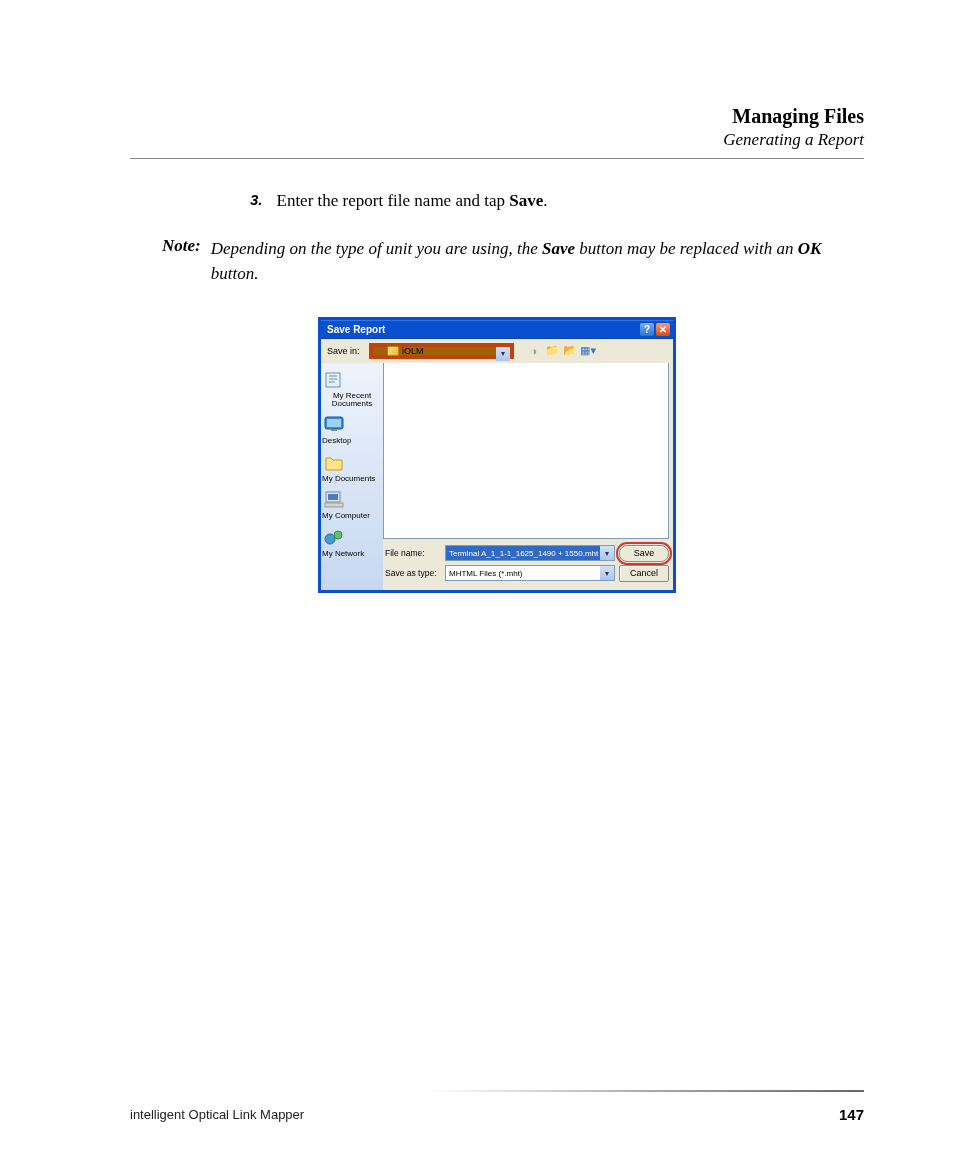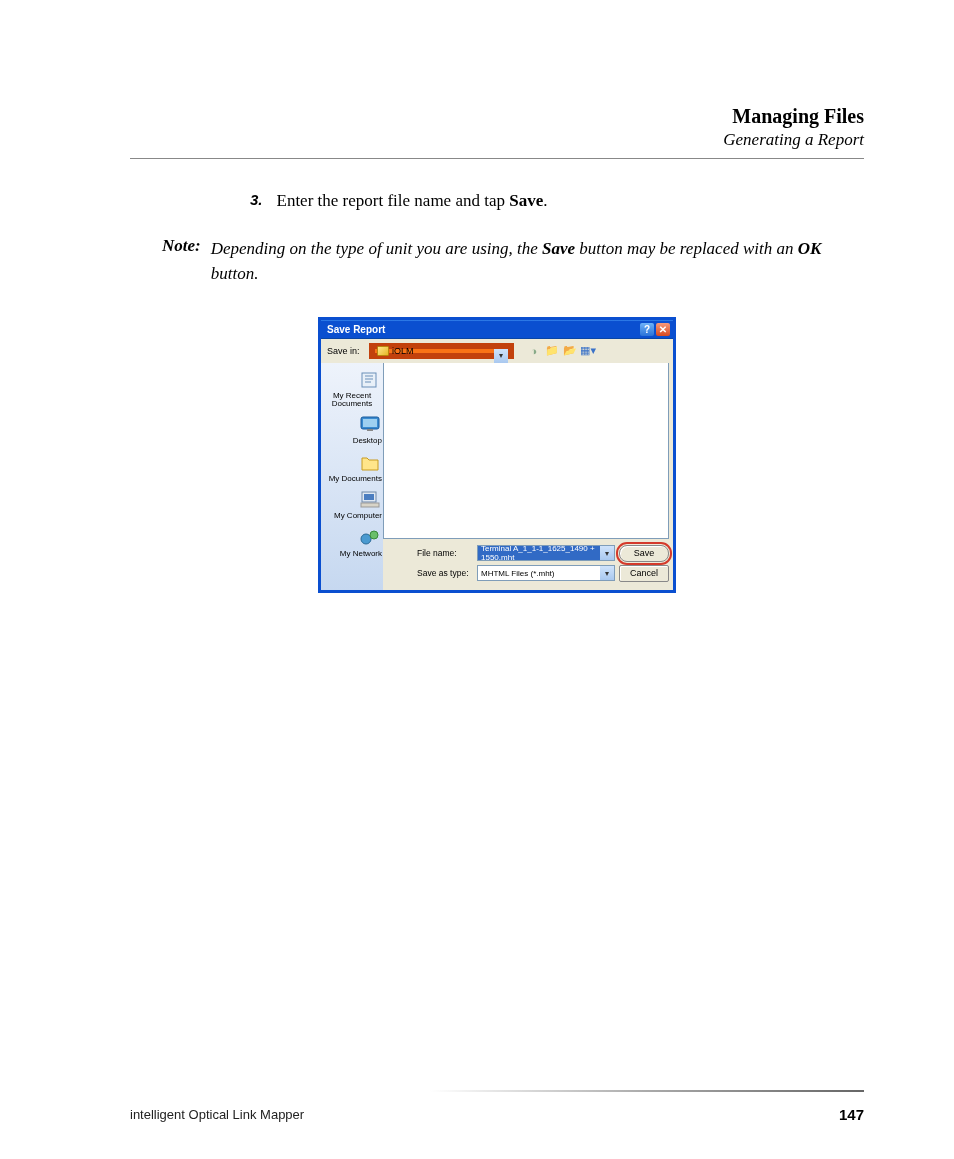--- a/index.html
+++ b/index.html
@@ -45,41 +45,41 @@
     font-size: 10px;
     height: 19px;
   }
   .titlebar-buttons { display: flex; gap: 2px; }
   .tbtn { width: 14px; height: 13px; border-radius: 2px; display: flex; align-items: center; justify-content: center; font-size: 10px; font-weight: bold; }
   .tbtn-help { background: linear-gradient(to bottom, #6eb3f8, #2a72d8); color:#fff; }
   .tbtn-close { background: linear-gradient(to bottom, #f89a7a, #d84a20); color:#fff; }
   .savein-row { background: #ece9d8; padding: 4px 6px; display: flex; align-items: center; gap: 4px; }
   .savein-label { width: 38px; }
   .savein-dd {
-    flex: 0 0 145px; height: 16px; background:#f97316; border:6px solid #c2410c;
-    display:flex; align-items:center; padding: 0 2px; position: relative;
+    flex: 0 0 145px; height: 16px; background:#a16207; border:4px solid #c2410c;
+    display:flex; align-items:center; padding: 0 14px; position: relative;
   }
   .dd-arrow { position:absolute; right:0; top:0; width:14px; height:14px; background:linear-gradient(to bottom,#cfe3fb,#a9c8ef); display:flex; align-items:center; justify-content:center; color:#333; font-size:8px; }
   .folder-ico { width:12px; height:10px; background:linear-gradient(135deg,#ffe58a,#e6b826); margin-right:3px; border:0.5px solid #b8860b; border-radius:1px; }
   .toolbar-icons { display:flex; gap:6px; margin-left:10px; align-items:center; }
   .ti { width:12px; height:12px; display:flex; align-items:center; justify-content:center; font-size:11px; }
 
   .dialog-body { display:flex; }
   .places {
     width: 62px; background: linear-gradient(to bottom,#eef3fb,#c6d8f0);
     display:flex; flex-direction:column; align-items:center; padding: 4px 0; gap:2px;
   }
-  .place { display:flex; flex-direction:column; align-items:flex-end; width:100%; padding:2px 1px; text-align:center; line-height:1.05; }
+  .place { display:flex; flex-direction:column; align-items:flex-start; width:100%; padding:2px 1px; text-align:center; line-height:1.05; }
   .place-icon { width:24px; height:22px; display:flex; align-items:center; justify-content:center; margin-bottom:1px; }
   .place span { font-size: 8px; }
 
   .right-pane { flex:1; display:flex; flex-direction:column; }
   .file-list { flex:1; background:#fff; border:1px solid #7f9db9; margin:0 4px 4px 0; min-height:176px; border-top:none; }
   .bottom-fields { padding: 2px 4px 5px 2px; }
-  .field-row { display:flex; align-items:center; gap:4px; margin-bottom:3px;margin-left:32px; }
+  .field-row { display:flex; align-items:center; gap:4px; margin-bottom:3px; }
   .field-label { width:56px; font-size:8.5px; }
   .field-input {
     flex:1; height:16px; background:#fff; border:1px solid #7f9db9; position:relative;
     display:flex; align-items:center; padding:0 14px 0 3px; font-size:8px; overflow:hidden;
   }
   .field-input.highlight { background:#316ac5; color:#fff; }
   .btn {
     width:50px; height:17px; background:#ece9d8; border:1px solid #888; border-radius:2px;
     box-shadow: inset 1px 1px 0 #fff; font-size:9px; display:flex; align-items:center; justify-content:center;
   }

